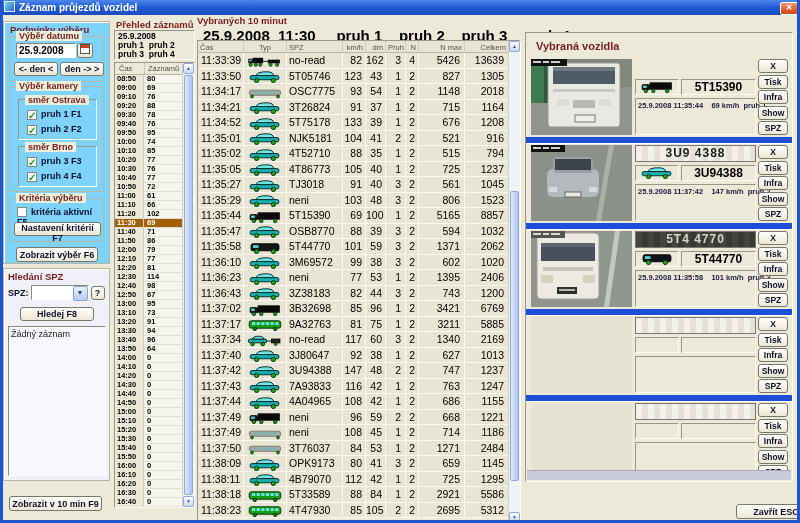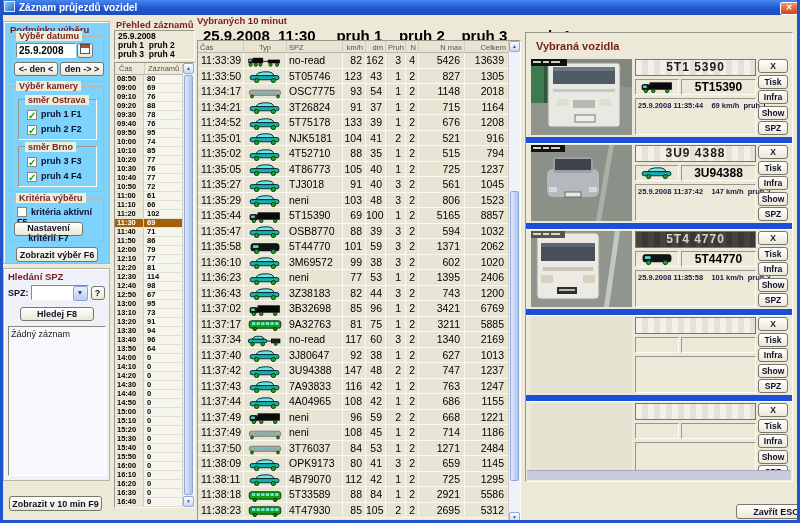--- a/index.html
+++ b/index.html
@@ -45,21 +45,21 @@
   .denrow .btn{width:44px;height:14px;}
   #grp-cam{left:5px;top:64px;width:95px;height:106px;}
   #grp-cam .grp-cap{background:#e9efda;}
   .sub{position:absolute;left:8px;width:79px;height:41px;box-sizing:border-box;border:1px solid;
        border-color:#9a978a #fdfcf5 #fdfcf5 #9a978a;}
   .sub .grp-cap{top:-5px;background:#e9efda;}
   .sub .cbrow{position:absolute;left:8px;}
   #grp-crit{left:5px;top:176px;width:95px;height:44px;}
   #grp-crit .grp-cap{background:#e9efda;}
   #crit-check{position:absolute;left:7px;top:8px;}
-  #btn-crit{position:absolute;left:4px;top:23px;width:69px;height:14px;}
+  #btn-crit{position:absolute;left:4px;top:23px;width:87px;height:14px;}
   #btn-showsel{position:absolute;left:12px;top:225px;width:82px;height:15px;}
 
   #panel-spz{left:3px;top:253px;width:107px;height:213px;background:#f0f0f9;}
   #panel-spz .ptitle{position:absolute;left:4px;top:2px;font-size:9.5px;}
   .spzrow{position:absolute;left:4px;top:16px;display:flex;align-items:center;gap:2px;}
   .spzlbl{font-size:9px;font-weight:bold;color:#101030;}
   .combo{position:relative;width:58px;height:15px;background:#fff;border:1px solid;border-color:#8a887c #fff #fff #8a887c;box-sizing:border-box;}
   .combo .drop{position:absolute;right:0;top:0;width:13px;height:13px;background:linear-gradient(#e8f0fe,#b8ccf0);
       border:1px solid #88a4d8;border-radius:2px;font-size:7px;line-height:12px;text-align:center;color:#2a4a8a;}
   .helpbtn{width:14px;height:14px;font-size:9px;line-height:12px;}
@@ -1050,21 +1050,20 @@
                 <rect x="26" y="40" width="12" height="7" fill="#ddddd0"></rect>
                 <rect x="68" y="40" width="12" height="7" fill="#ddddd0"></rect>
                 <rect x="42" y="41" width="22" height="8" fill="#b8b8b2"></rect>
                 <rect x="44" y="56" width="20" height="7" fill="#efefe9" stroke="#777"></rect>
                 <rect x="0" y="0" width="36" height="7" fill="#111"></rect>
                 <rect x="2" y="2" width="8" height="2" fill="#cfcfcf"></rect>
                 <rect x="12" y="2" width="6" height="2" fill="#cfcfcf"></rect>
                 <rect x="20" y="2" width="9" height="2" fill="#cfcfcf"></rect>
               </svg>
             </div>
-            <div class="plate">5T1 5390</div>
             <div class="iconbox sunken"><svg width="38" height="13" viewBox="0 0 40 14">
                 <rect x="12" y="2.5" width="24" height="8" fill="#0a0a0a"></rect>
                 <rect x="4" y="5" width="8" height="5.5" rx="1" fill="#151515" stroke="#000"></rect>
                 <rect x="5" y="6" width="4" height="2.5" fill="#50d8d8"></rect>
                 <circle cx="8" cy="11.8" r="1.8" fill="#1aa81a" stroke="#053205"></circle>
                 <circle cx="16" cy="11.8" r="1.8" fill="#1aa81a" stroke="#053205"></circle>
                 <circle cx="31" cy="11.8" r="1.8" fill="#1aa81a" stroke="#053205"></circle>
               </svg></div>
             <div class="spzbox sunken">5T15390</div>
             <div class="infobox sunken pre">25.9.2008 11:35:44    69 km/h  pruh 1</div>

